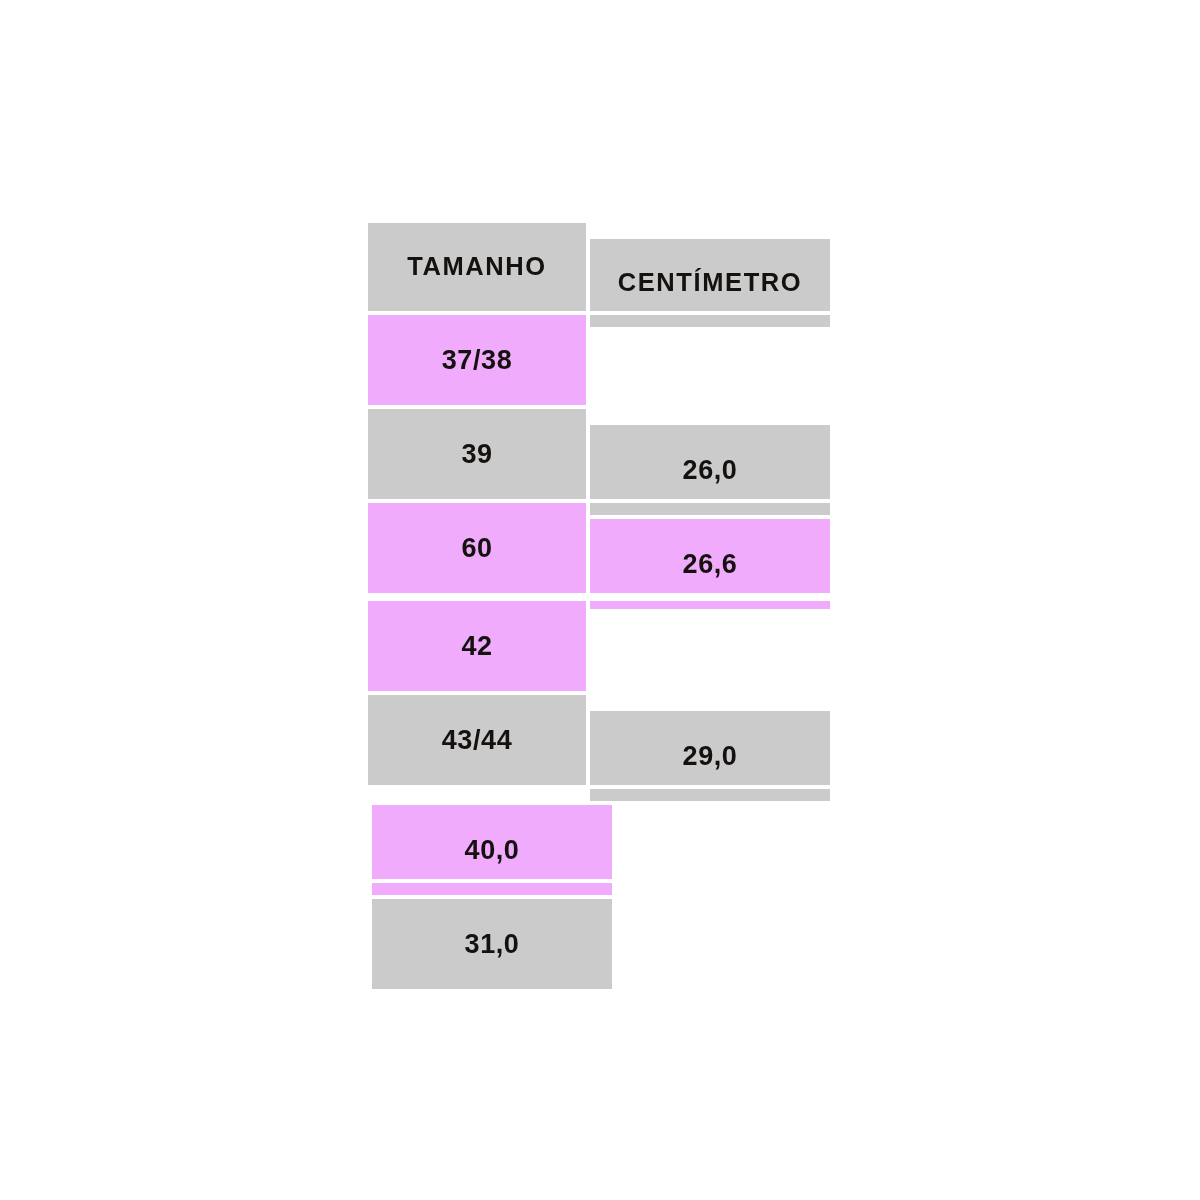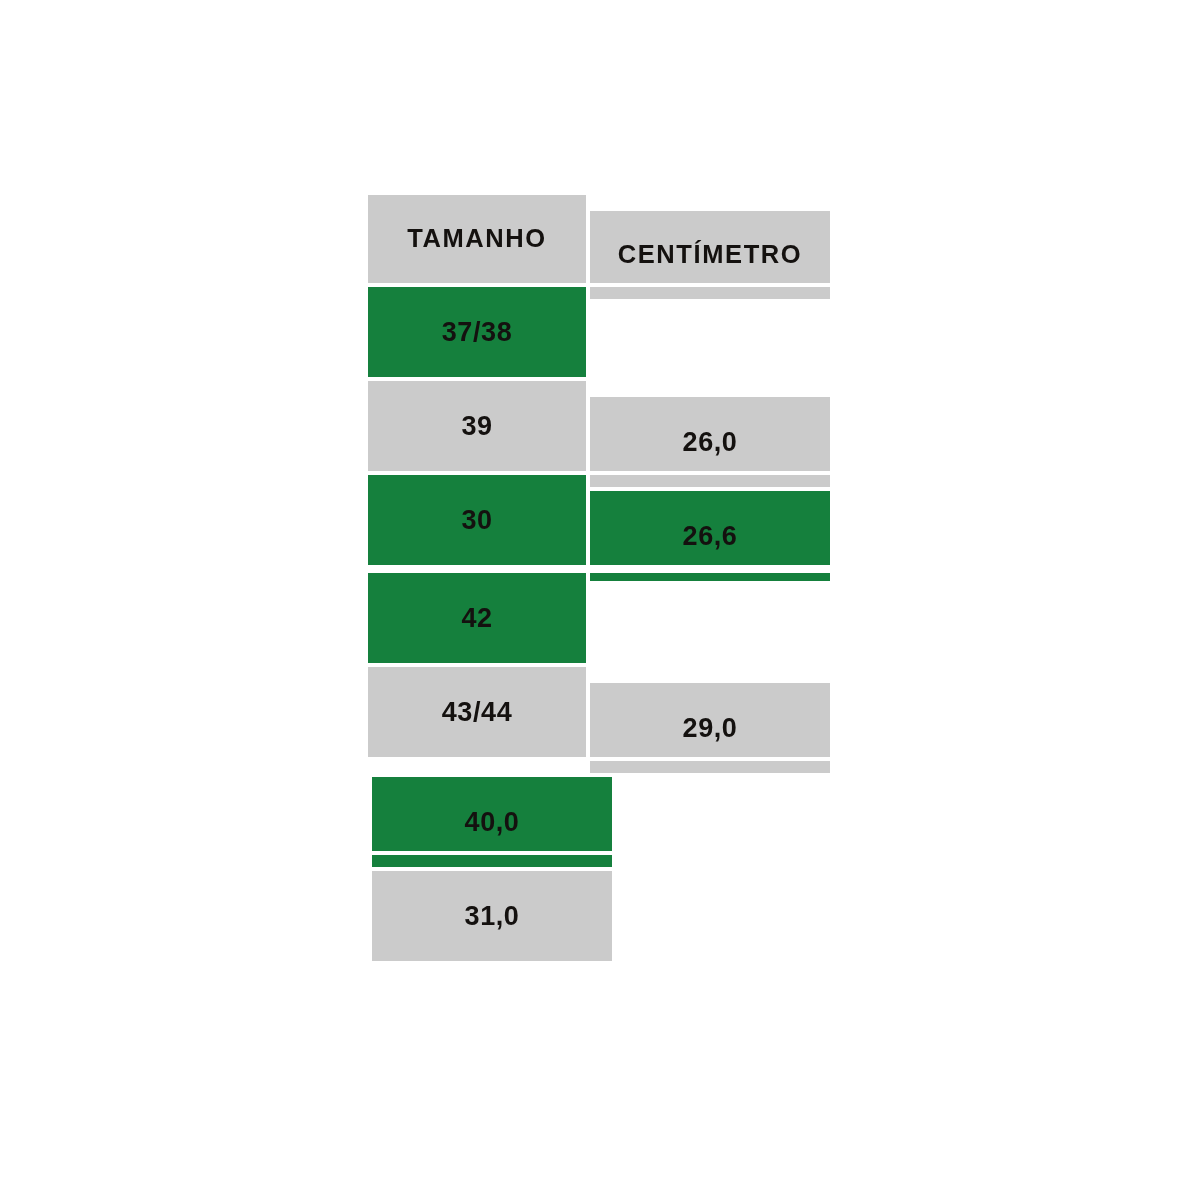--- a/index.html
+++ b/index.html
@@ -18,20 +18,21 @@
 
   #size-table {
     position: absolute;
     left: 368px;
     top: 195px;
     width: 462px;
     height: 806px;
     display: flex;
     flex-direction: column;
     background: #ffffff;
+    justify-content: center;
   }
 
   .table-row {
     display: flex;
     flex-direction: row;
     width: 100%;
     flex: 0 0 auto;
   }
 
   .table-row.header-row {
@@ -72,21 +73,21 @@
     flex: 0 0 218px;
   }
 
   .col-cm {
     flex: 0 0 240px;
     margin-top: 16px;
   }
 
   
   .tone-dark  { background: #cbcbcb; }
-  .tone-light { background: #15803d; }
+  .tone-light { background: #f0abfc; }
 
   .header-cell {
     font-size: 25.5px;
     letter-spacing: 1.6px;
     font-weight: 700;
   }
 
   .data-cell {
     font-size: 27px;
     letter-spacing: 0.6px;
@@ -115,21 +116,21 @@
 
   <div class="table-row data-row">
     <div class="cell data-cell col-size tone-dark">39</div>
     <div class="cell-gap"></div>
     <div class="cell data-cell col-cm tone-dark">26,0</div>
   </div>
 
   <div class="row-gap"></div>
 
   <div class="table-row data-row">
-    <div class="cell data-cell col-size tone-light">30</div>
+    <div class="cell data-cell col-size tone-light">60</div>
     <div class="cell-gap"></div>
     <div class="cell data-cell col-cm tone-light">26,6</div>
   </div>
 
   <div class="row-gap"></div>
 
 
   <div class="row-gap"></div>
 
   <div class="table-row data-row">

